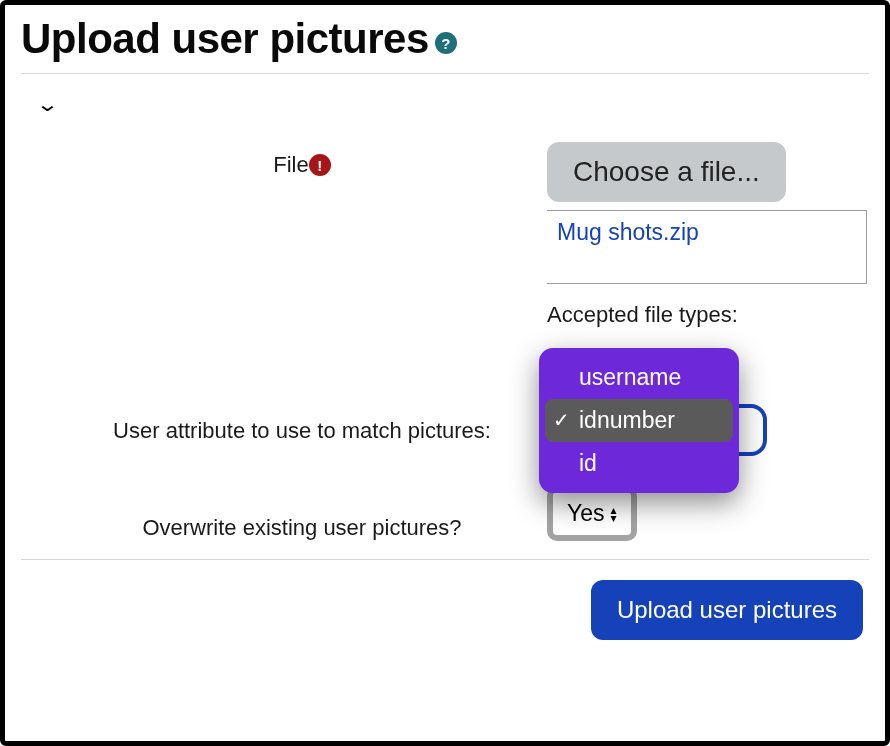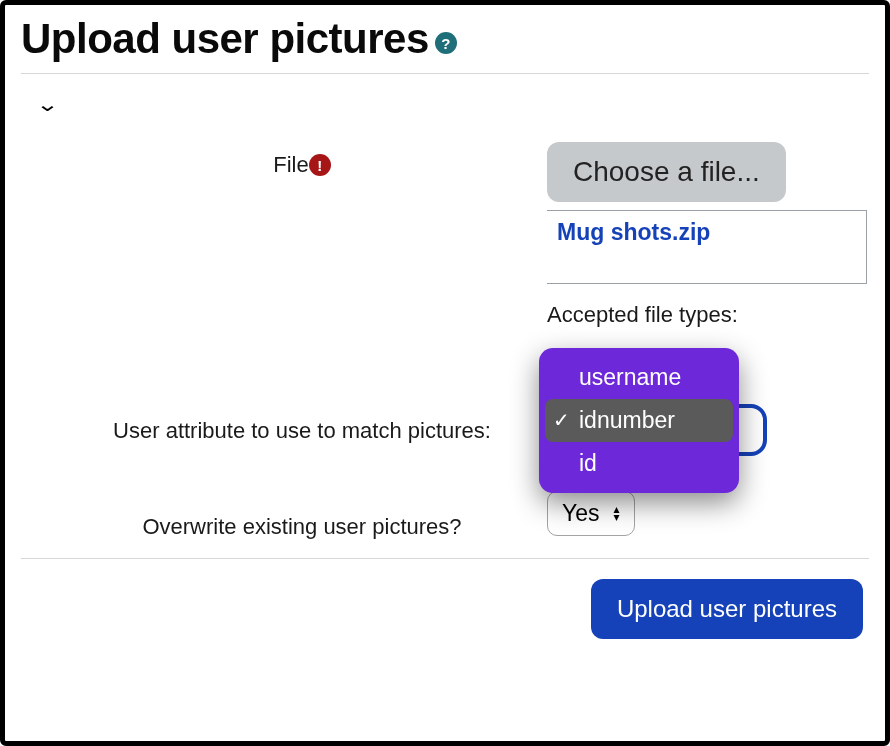--- a/index.html
+++ b/index.html
@@ -104,21 +104,20 @@
       border: 1px solid #9aa0a6;
       border-left: none;
       width: 320px;
       min-height: 74px;
       padding: 8px 10px;
     }
     .file-link {
       color: #1542b8;
       font-size: 23px;
       text-decoration: none;
-      font-weight: bold;
     }
     .accepted {
       margin-top: 18px;
       font-size: 22px;
       color: #1a1a1a;
       text-align: right;
     }
     .archive-line {
       margin-top: 22px;
       font-size: 22px;
@@ -156,28 +155,28 @@
       background: #5a5a5a;
     }
     .checkmark {
       position: absolute;
       left: 8px;
       top: 9px;
       color: #fff;
       font-size: 20px;
     }
     .overwrite-select {
-      border: 1px solid #a3a3a3;
+      border: 6px solid #a3a3a3;
       border-radius: 10px;
       background: #fff;
       padding: 8px 14px;
       font-size: 23px;
       display: inline-flex;
       align-items: center;
-      gap: 14px;
+      gap: 6px;
       cursor: pointer;
     }
     .updown {
       display: inline-block;
       font-size: 12px;
       line-height: 8px;
     }
     .attr-input-col { min-height: 54px; }
     .footer {
       border-top: 1px solid #d6d6d6;

